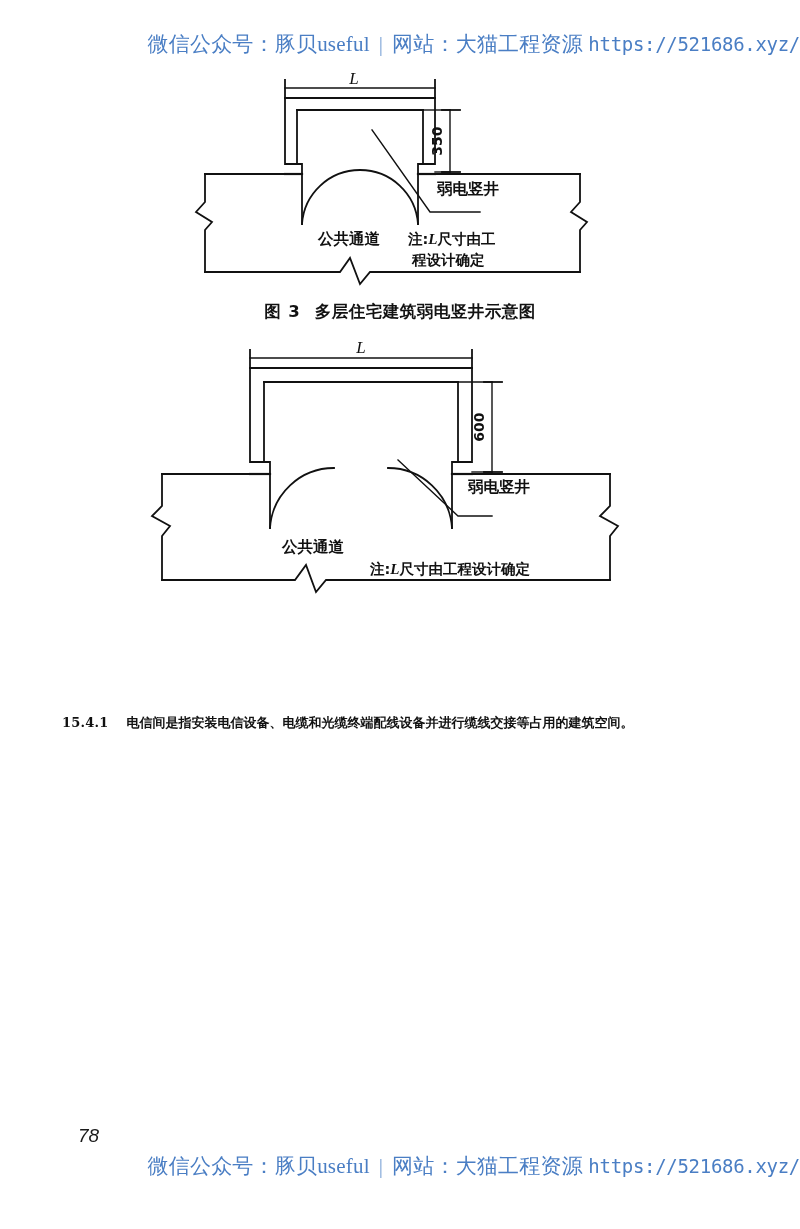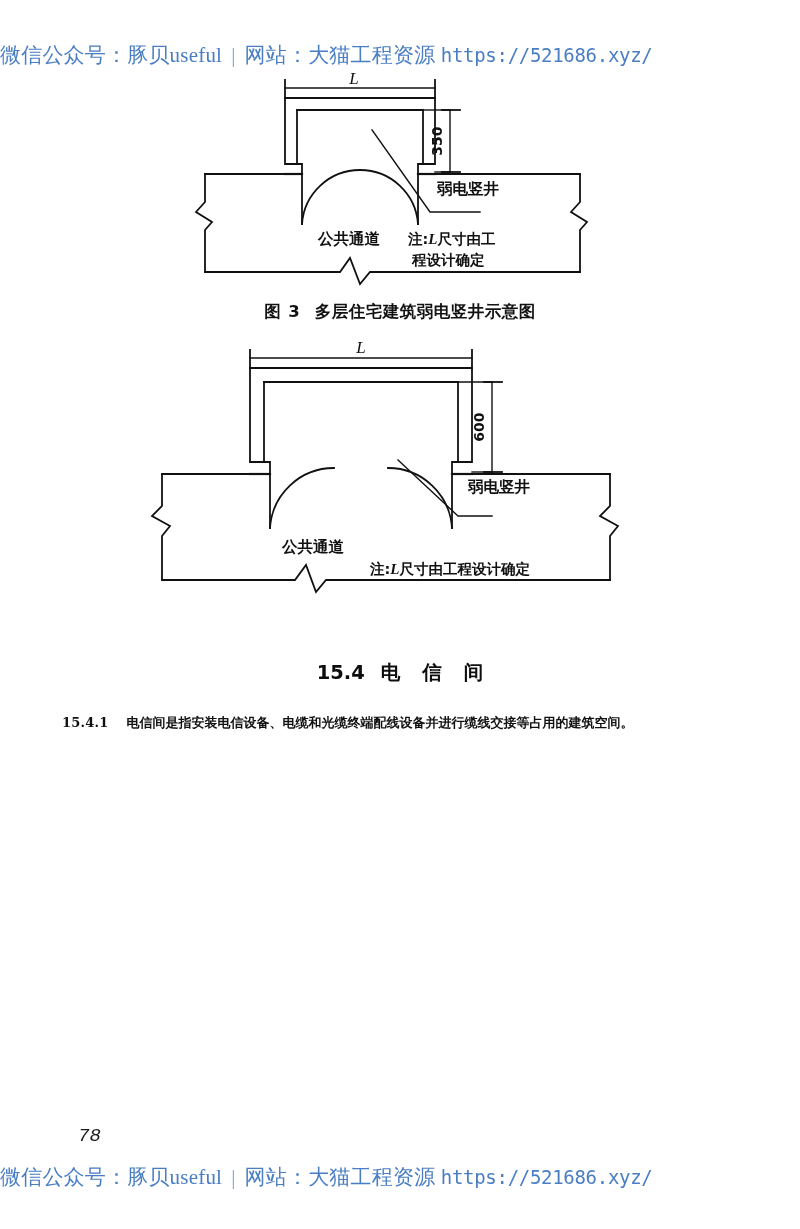--- a/index.html
+++ b/index.html
@@ -21,27 +21,26 @@
     inset: 0;
     width: 800px;
     height: 1229px;
   }
 
   
   .wm {
     position: absolute;
     left: 0;
     width: 800px;
-    text-align: left;
+    text-align: right;
     color: #4a7ec4;
     white-space: nowrap;
     font-size: 21px;
     letter-spacing: 0.2px;
     font-family: "Liberation Serif", "DejaVu Serif", serif;
-    margin-top: 11px;
   }
   .wm-header { top: 30px; }
   .wm-footer { top: 1152px; }
   .wm .sep {
     display: inline-block;
     padding: 0 9px;
     color: #7aa3d6;
     font-weight: 300;
   }
   .wm .url {
@@ -107,21 +106,21 @@
     font-weight: bold;
     letter-spacing: 0.2px;
   }
   .body-para .gap { display: inline-block; width: 18px; }
 
   
   .page-number {
     position: absolute;
     left: 78px;
     top: 1125px;
-    font-family: Liberation Mono, monospace;
+    font-family: Liberation Sans, sans-serif;
     font-style: italic;
     font-size: 19px;
     color: #1a1a1a;
   }
 
   svg { display: block; overflow: visible; }
   .ln { stroke: #111111; fill: none; stroke-linecap: square; }
   .ln-thin { stroke-width: 1.4; }
   .ln-med { stroke-width: 1.8; }
   .ln-thick { stroke-width: 2.2; }
@@ -301,23 +300,20 @@
 
       <g>
         <text x="230" y="234">
           <tspan class="notetxt">注:</tspan><tspan class="noteital">L</tspan><tspan class="notetxt">尺寸由工程设计确定</tspan>
         </text>
       </g>
     </svg>
   </div>
 
 
-  <div class="section-heading">
-    <span>15.4</span><span class="sp-wide"></span><span>电</span><span class="sp-mid"></span><span>信</span><span class="sp-mid"></span><span>间</span>
-  </div>
 
   <div class="body-para">
     <span class="clause">15.4.1</span><span class="gap"></span><span>电信间是指安装电信设备、电缆和光缆终端配线设备并进行缆线交接等占用的建筑空间。</span>
   </div>
 
   <div class="page-number">78</div>
 
   <div class="wm wm-footer">
     <span class="seg">微信公众号：豚贝useful</span><span class="sep">|</span><span class="seg">网站：大猫工程资源</span>&nbsp;<span class="seg url">https://521686.xyz/</span>
   </div>

